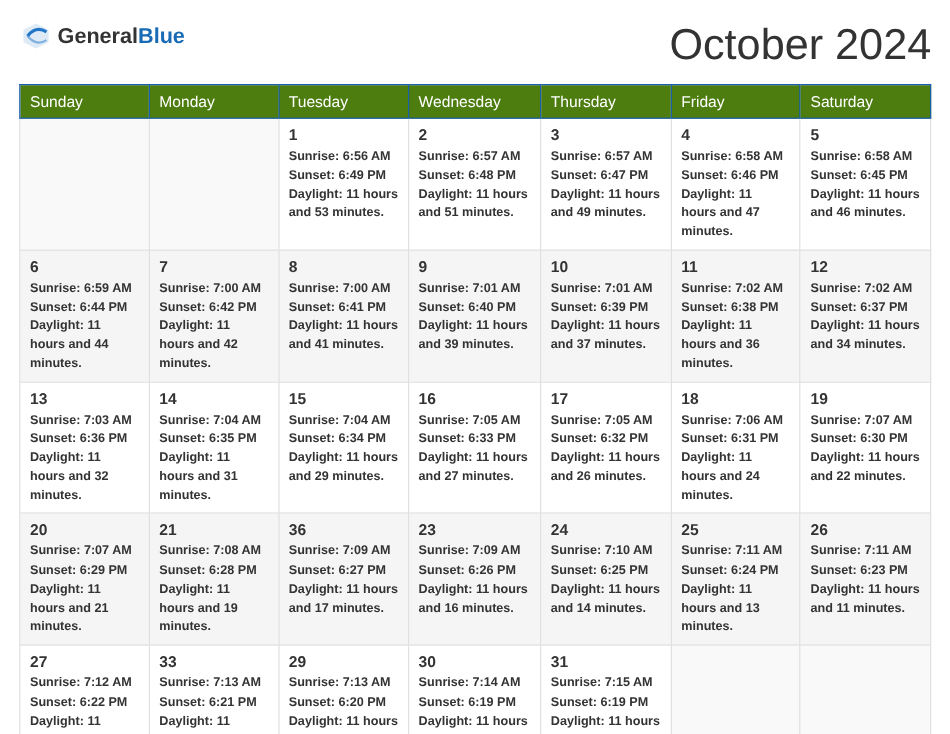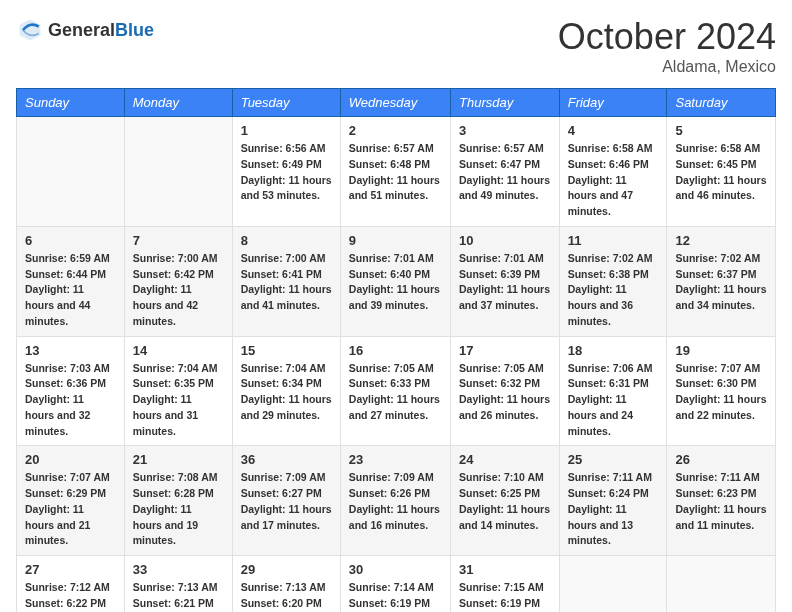--- a/index.html
+++ b/index.html
@@ -47,23 +47,22 @@
     .location {
       font-size: 16px;
       color: #555;
     }
     table {
       width: 100%;
       border-collapse: collapse;
       font-size: 11px;
     }
     thead tr {
-      background-color: #3b82f6;
+      background-color: #4d7c0f;
       color: white;
-      font-style: italic;
     }
     thead th {
       padding: 6px 8px;
       text-align: left;
       font-size: 13px;
       font-weight: normal;
       border: 1px solid #1a60a8;
     }
     tbody tr {
       border-bottom: 1px solid #ddd;
@@ -107,21 +106,20 @@
       <polygon points="16,4 28,10 28,22 16,28 4,22 4,10" fill="#2176c7" opacity="0.15"></polygon>
       <path d="M8 16 Q16 6 26 12" stroke="#2176c7" stroke-width="3" fill="none"></path>
       <path d="M8 16 Q16 26 26 20" stroke="#2176c7" stroke-width="2" fill="none" opacity="0.5"></path>
     </svg>
     <div>
       <span class="logo-text-general">General</span><span class="logo-text-blue">Blue</span>
     </div>
   </div>
   <div class="title-area">
     <div class="month-title">October 2024</div>
-    <div class="location">Aldama, Mexico</div>
   </div>
 </div>
 
 <table>
   <thead>
     <tr>
     <th>Sunday</th>
         <th>Monday</th>
         <th>Tuesday</th>
         <th>Wednesday</th>

